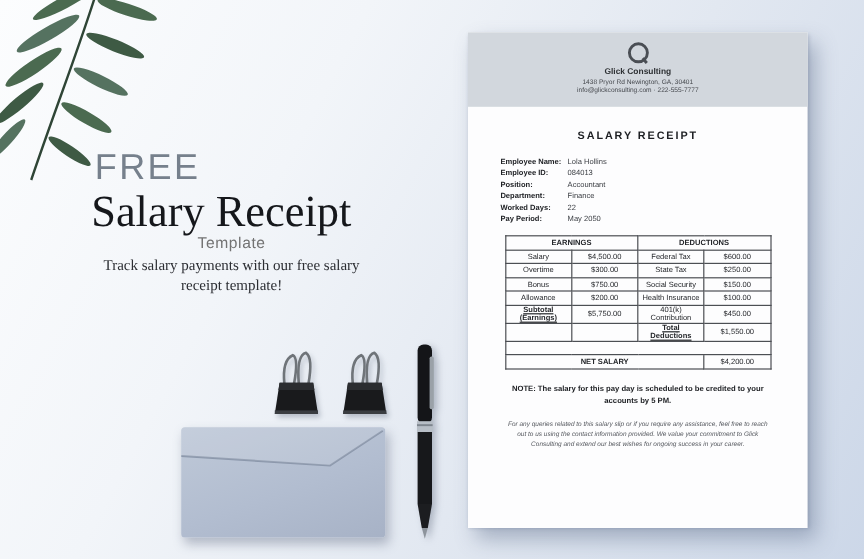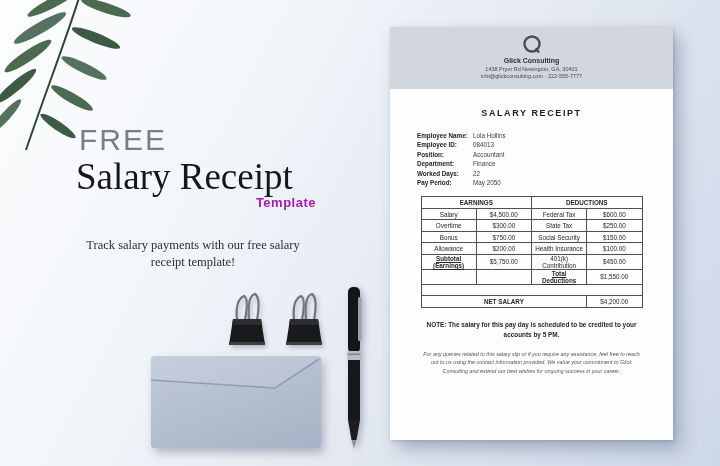--- a/index.html
+++ b/index.html
@@ -15,27 +15,27 @@
   .hero-free {
     font-weight:normal; font-size:30px; letter-spacing:2px;
     color:#76808c; padding-left:9px;
   }
   .hero-title {
     font-family:"Liberation Serif", serif;
     font-size:37px; color:#15171b; padding-left:6px; line-height:1.08;
     white-space:nowrap;
   }
   .hero-sub {
-    font-size:13px; font-weight:bold; color:#a21caf;
-    text-align:right; margin-top:-2px; letter-spacing:.5px;
+    font-size:13px; font-weight:normal; color:#737373;
+    text-align:center; margin-top:-2px; letter-spacing:.5px;
   }
   .hero-tag {
     font-family:"Liberation Serif", serif;
     font-size:12.5px; color:#2c2e33; text-align:center;
-    margin-top:27px; line-height:1.35;
+    margin-top:3px; line-height:1.35;
   }
 
   
   .leaf { position:absolute; left:-12px; top:-10px; }
 
   
   .clip { position:absolute; filter:drop-shadow(2px 3px 2px rgba(90,100,120,.35)); }
   .clip1 { left:225px; top:290px; }
   .clip2 { left:282px; top:290px; }
   .pen  { position:absolute; left:341px; top:285px; filter:drop-shadow(3px 2px 3px rgba(90,100,120,.4)); }

